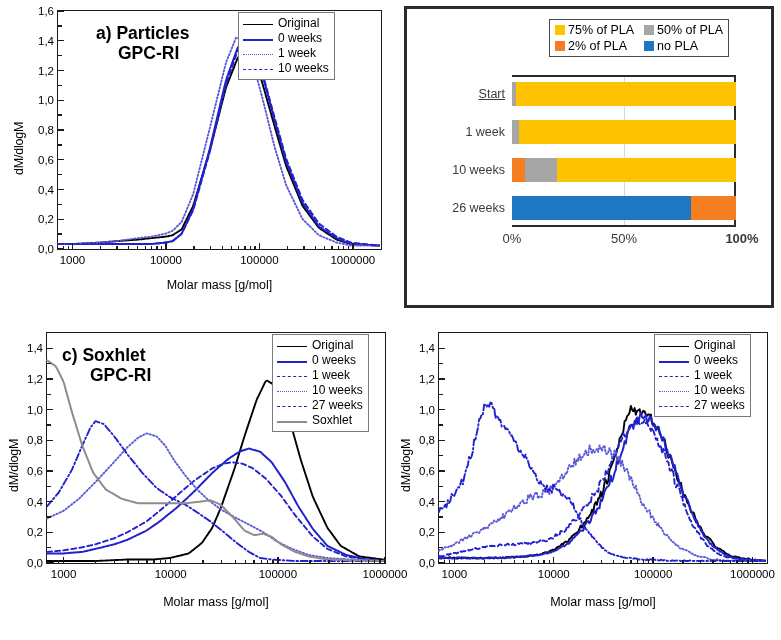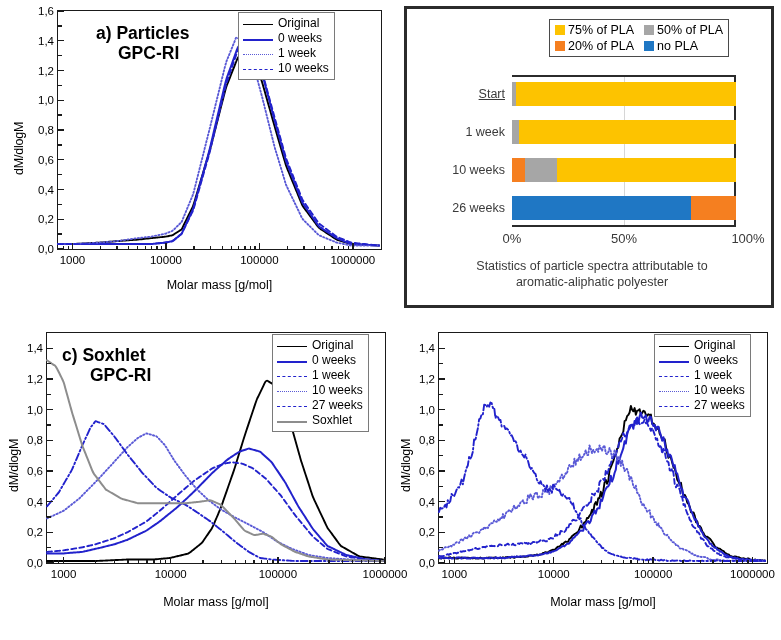--- a/index.html
+++ b/index.html
@@ -200,21 +200,21 @@
         <div class="b-legend-row">
           <span class="b-swatch" style="background: rgb(253, 195, 0);"></span>
           <span>75% of PLA</span>
         </div>
         <div class="b-legend-row">
           <span class="b-swatch" style="background: rgb(166, 166, 166);"></span>
           <span>50% of PLA</span>
         </div>
         <div class="b-legend-row">
           <span class="b-swatch" style="background: rgb(245, 127, 32);"></span>
-          <span>20% of PLA</span>
+          <span>2% of PLA</span>
         </div>
         <div class="b-legend-row">
           <span class="b-swatch" style="background: rgb(31, 119, 196);"></span>
           <span>no PLA</span>
         </div>
       </div>
 
     <div class="b-plot" id="b-plot" style="left:105px;top:66px;width:224px;height:152px;">
         <div class="b-gridline" style="left: 112px;"></div>
         <div class="b-axisline" style="left: 0px; width: 224px; height: 2px; top: 0px;"></div>
@@ -236,25 +236,23 @@
           <div class="b-seg" style="width: 14%; background: rgb(166, 166, 166);"></div>
           <div class="b-seg" style="width: 80%; background: rgb(253, 195, 0);"></div>
         </div>
         <div class="b-catlabel" style="top: 133px;">26 weeks</div>
         <div class="b-bar" style="left: 0px; width: 224px; top: 121.22px; height: 23.56px;">
           <div class="b-seg" style="width: 80%; background: rgb(31, 119, 196);"></div>
           <div class="b-seg" style="width: 20%; background: rgb(245, 127, 32);"></div>
         </div>
         <div class="b-xtick" style="left: 0px;">0%</div>
         <div class="b-xtick" style="left: 112px;">50%</div>
-        <div class="b-xtick" style="left: 236px;">100%</div>
-      </div>
-
-    <div class="b-caption" style="left:10px;top:250px;width:350px;">Statistics of particle spectra attributable to
-aromatic-aliphatic polyester</div>
+        <div class="b-xtick" style="left: 230px; font-weight: bold;">100%</div>
+      </div>
+
   </div>
 
   <div class="panel" id="panel-c" style="left:0;top:320px;width:400px;height:320px;">
     <div class="plotbox" id="c-plot" style="left:46px;top:12px;width:340px;height:232px;">
       <svg class="curves" id="c-svg" viewBox="0 0 340 232" preserveAspectRatio="none">
           <path d="M 0.00 230.00 C 0.28 230.00, 1.13 230.00, 1.69 230.00 C 2.25 230.00, 2.82 230.00, 3.38 230.00 C 3.94 230.00, 4.51 230.00, 5.07 230.00 C 5.63 230.00, 6.20 230.00, 6.76 230.00 C 7.32 230.00, 7.89 230.00, 8.45 230.00 C 9.01 230.00, 9.58 230.00, 10.14 230.00 C 10.70 230.00, 11.27 230.00, 11.83 230.00 C 12.39 230.00, 12.96 230.00, 13.52 230.00 C 14.08 230.00, 14.65 230.00, 15.21 230.00 C 15.77 230.00, 16.34 230.00, 16.90 230.00 C 17.46 230.00, 18.03 230.00, 18.59 230.00 C 19.15 230.00, 19.72 230.00, 20.28 230.00 C 20.84 230.00, 21.41 230.00, 21.97 230.00 C 22.53 230.00, 23.10 230.00, 23.66 230.00 C 24.22 230.00, 24.79 230.00, 25.35 230.00 C 25.91 230.00, 26.48 230.00, 27.04 230.00 C 27.60 230.00, 28.17 230.00, 28.73 230.00 C 29.29 230.00, 29.86 230.00, 30.42 230.00 C 30.98 230.00, 31.55 230.00, 32.11 230.00 C 32.67 230.00, 33.24 230.00, 33.80 230.00 C 34.36 230.00, 34.93 230.00, 35.49 230.00 C 36.05 230.00, 36.62 230.00, 37.18 230.00 C 37.74 230.00, 38.31 230.00, 38.87 230.00 C 39.43 230.00, 40.00 230.00, 40.56 230.00 C 41.12 230.00, 41.69 230.00, 42.25 230.00 C 42.81 230.00, 43.38 230.00, 43.94 230.00 C 44.50 230.00, 45.07 230.00, 45.63 230.00 C 46.19 230.00, 46.76 230.00, 47.32 230.00 C 47.88 230.00, 48.45 230.01, 49.01 229.99 C 49.57 229.98, 50.14 229.94, 50.70 229.91 C 51.26 229.89, 51.83 229.86, 52.39 229.83 C 52.95 229.80, 53.52 229.78, 54.08 229.75 C 54.64 229.72, 55.21 229.70, 55.77 229.67 C 56.33 229.64, 56.90 229.62, 57.46 229.59 C 58.02 229.56, 58.59 229.54, 59.15 229.51 C 59.71 229.48, 60.28 229.46, 60.84 229.43 C 61.40 229.40, 61.97 229.38, 62.53 229.35 C 63.09 229.32, 63.66 229.30, 64.22 229.27 C 64.78 229.24, 65.35 229.22, 65.91 229.19 C 66.47 229.16, 67.04 229.14, 67.60 229.11 C 68.16 229.08, 68.73 229.05, 69.29 229.03 C 69.85 229.00, 70.42 228.97, 70.98 228.95 C 71.54 228.92, 72.11 228.89, 72.67 228.87 C 73.23 228.84, 73.80 228.81, 74.36 228.79 C 74.92 228.76, 75.49 228.73, 76.05 228.71 C 76.61 228.68, 77.18 228.65, 77.74 228.63 C 78.30 228.60, 78.87 228.57, 79.43 228.55 C 79.99 228.52, 80.56 228.48, 81.12 228.47 C 81.68 228.45, 82.25 228.47, 82.81 228.47 C 83.37 228.47, 83.94 228.47, 84.50 228.47 C 85.06 228.47, 85.63 228.47, 86.19 228.47 C 86.75 228.47, 87.32 228.47, 87.88 228.47 C 88.44 228.47, 89.01 228.47, 89.57 228.47 C 90.13 228.47, 90.70 228.47, 91.26 228.47 C 91.82 228.47, 92.39 228.47, 92.95 228.47 C 93.51 228.47, 94.08 228.47, 94.64 228.47 C 95.20 228.47, 95.77 228.47, 96.33 228.47 C 96.89 228.47, 97.46 228.47, 98.02 228.47 C 98.58 228.47, 99.15 228.47, 99.71 228.47 C 100.27 228.47, 100.84 228.47, 101.40 228.47 C 101.96 228.47, 102.53 228.47, 103.09 228.47 C 103.65 228.47, 104.22 228.47, 104.78 228.47 C 105.34 228.47, 105.91 228.48, 106.47 228.47 C 107.03 228.45, 107.60 228.41, 108.16 228.37 C 108.72 228.33, 109.29 228.27, 109.85 228.22 C 110.41 228.16, 110.98 228.11, 111.54 228.06 C 112.10 228.01, 112.67 227.96, 113.23 227.90 C 113.79 227.85, 114.36 227.80, 114.92 227.75 C 115.48 227.70, 116.05 227.64, 116.61 227.59 C 117.17 227.54, 117.74 227.49, 118.30 227.44 C 118.86 227.38, 119.43 227.33, 119.99 227.28 C 120.55 227.23, 121.12 227.17, 121.68 227.12 C 122.24 227.07, 122.81 227.05, 123.37 226.97 C 123.93 226.88, 124.50 226.74, 125.06 226.61 C 125.62 226.48, 126.19 226.33, 126.75 226.20 C 127.31 226.06, 127.88 225.92, 128.44 225.78 C 129.00 225.65, 129.57 225.51, 130.13 225.37 C 130.69 225.24, 131.26 225.10, 131.82 224.96 C 132.38 224.82, 132.95 224.69, 133.51 224.55 C 134.07 224.41, 134.64 224.27, 135.20 224.14 C 135.76 224.00, 136.33 223.86, 136.89 223.72 C 137.45 223.59, 138.02 223.45, 138.58 223.31 C 139.14 223.18, 139.71 223.04, 140.27 222.90 C 140.83 222.76, 141.40 222.72, 141.96 222.49 C 142.52 222.25, 143.09 221.88, 143.65 221.49 C 144.21 221.10, 144.78 220.58, 145.34 220.13 C 145.90 219.68, 146.47 219.23, 147.03 218.78 C 147.59 218.33, 148.16 217.87, 148.72 217.42 C 149.28 216.97, 149.85 216.52, 150.41 216.07 C 150.97 215.62, 151.54 215.16, 152.10 214.71 C 152.66 214.26, 153.23 213.81, 153.79 213.36 C 154.35 212.91, 154.92 212.59, 155.48 212.00 C 156.04 211.42, 156.61 210.62, 157.17 209.84 C 157.73 209.07, 158.30 208.18, 158.86 207.35 C 159.42 206.52, 159.99 205.68, 160.55 204.85 C 161.11 204.02, 161.68 203.19, 162.24 202.36 C 162.80 201.52, 163.37 200.69, 163.93 199.86 C 164.49 199.03, 165.06 198.33, 165.62 197.36 C 166.18 196.40, 166.75 195.26, 167.31 194.04 C 167.87 192.83, 168.44 191.40, 169.00 190.07 C 169.56 188.75, 170.13 187.42, 170.69 186.10 C 171.25 184.78, 171.82 183.45, 172.38 182.13 C 172.94 180.81, 173.51 179.56, 174.07 178.16 C 174.63 176.76, 175.20 175.26, 175.76 173.72 C 176.32 172.17, 176.89 170.49, 177.45 168.88 C 178.01 167.26, 178.58 165.65, 179.14 164.04 C 179.70 162.42, 180.27 160.81, 180.83 159.20 C 181.39 157.58, 181.96 155.97, 182.52 154.36 C 183.08 152.74, 183.65 151.13, 184.21 149.52 C 184.77 147.90, 185.34 146.29, 185.90 144.68 C 186.46 143.06, 187.03 141.52, 187.59 139.84 C 188.15 138.16, 188.72 136.38, 189.28 134.59 C 189.84 132.81, 190.41 130.93, 190.97 129.10 C 191.53 127.27, 192.10 125.44, 192.66 123.61 C 193.22 121.78, 193.79 119.95, 194.35 118.12 C 194.91 116.29, 195.48 114.46, 196.04 112.63 C 196.60 110.80, 197.17 108.94, 197.73 107.14 C 198.29 105.34, 198.86 103.57, 199.42 101.84 C 199.98 100.11, 200.55 98.44, 201.11 96.74 C 201.67 95.05, 202.24 93.35, 202.80 91.65 C 203.36 89.95, 203.93 88.25, 204.49 86.55 C 205.05 84.86, 205.62 83.16, 206.18 81.46 C 206.74 79.76, 207.31 78.06, 207.87 76.36 C 208.43 74.67, 209.00 72.90, 209.56 71.27 C 210.12 69.64, 210.69 67.95, 211.25 66.58 C 211.81 65.22, 212.38 64.26, 212.94 63.10 C 213.50 61.93, 214.07 60.77, 214.63 59.61 C 215.19 58.45, 215.76 57.28, 216.32 56.12 C 216.88 54.96, 217.45 53.80, 218.01 52.64 C 218.57 51.47, 219.14 49.91, 219.70 49.15 C 220.26 48.39, 220.83 48.08, 221.39 48.07 C 221.95 48.06, 222.52 48.73, 223.08 49.07 C 223.64 49.40, 224.21 49.73, 224.77 50.07 C 225.33 50.40, 225.90 50.73, 226.46 51.06 C 227.02 51.40, 227.59 51.73, 228.15 52.06 C 228.71 52.40, 229.28 52.52, 229.84 53.06 C 230.40 53.61, 230.97 54.25, 231.53 55.34 C 232.09 56.42, 232.66 58.17, 233.22 59.58 C 233.78 61.00, 234.35 62.41, 234.91 63.83 C 235.47 65.24, 236.04 66.66, 236.60 68.07 C 237.16 69.49, 237.73 70.90, 238.29 72.32 C 238.85 73.73, 239.42 75.15, 239.98 76.56 C 240.54 77.98, 241.11 79.34, 241.67 80.81 C 242.23 82.28, 242.80 83.60, 243.36 85.36 C 243.92 87.12, 244.49 89.37, 245.05 91.38 C 245.61 93.39, 246.18 95.39, 246.74 97.40 C 247.30 99.41, 247.87 101.41, 248.43 103.42 C 248.99 105.43, 249.56 107.43, 250.12 109.44 C 250.68 111.45, 251.25 113.45, 251.81 115.46 C 252.37 117.47, 252.94 119.47, 253.50 121.48 C 254.06 123.49, 254.63 125.60, 255.19 127.50 C 255.75 129.40, 256.32 131.11, 256.88 132.87 C 257.44 134.63, 258.01 136.32, 258.57 138.05 C 259.13 139.78, 259.70 141.51, 260.26 143.24 C 260.82 144.96, 261.39 146.69, 261.95 148.42 C 262.51 150.15, 263.08 151.88, 263.64 153.60 C 264.20 155.33, 264.77 157.06, 265.33 158.79 C 265.89 160.52, 266.46 162.43, 267.02 163.97 C 267.58 165.52, 268.15 166.78, 268.71 168.06 C 269.27 169.34, 269.84 170.46, 270.40 171.66 C 270.96 172.85, 271.53 174.05, 272.09 175.25 C 272.65 176.44, 273.22 177.64, 273.78 178.84 C 274.34 180.04, 274.91 181.23, 275.47 182.43 C 276.03 183.63, 276.60 184.82, 277.16 186.02 C 277.72 187.22, 278.29 188.41, 278.85 189.61 C 279.41 190.81, 279.98 192.04, 280.54 193.20 C 281.10 194.37, 281.67 195.65, 282.23 196.61 C 282.79 197.56, 283.36 198.16, 283.92 198.93 C 284.48 199.71, 285.05 200.48, 285.61 201.25 C 286.17 202.03, 286.74 202.80, 287.30 203.58 C 287.86 204.35, 288.43 205.13, 288.99 205.90 C 289.55 206.68, 290.12 207.45, 290.68 208.22 C 291.24 209.00, 291.81 209.77, 292.37 210.55 C 292.93 211.32, 293.50 212.15, 294.06 212.87 C 294.62 213.59, 295.19 214.39, 295.75 214.88 C 296.31 215.38, 296.88 215.53, 297.44 215.85 C 298.00 216.17, 298.57 216.49, 299.13 216.81 C 299.69 217.13, 300.26 217.45, 300.82 217.77 C 301.38 218.09, 301.95 218.41, 302.51 218.73 C 303.07 219.05, 303.64 219.37, 304.20 219.69 C 304.76 220.01, 305.33 220.33, 305.89 220.65 C 306.45 220.97, 307.02 221.29, 307.58 221.62 C 308.14 221.94, 308.71 222.26, 309.27 222.58 C 309.83 222.90, 310.40 223.22, 310.96 223.54 C 311.52 223.86, 312.09 224.19, 312.65 224.50 C 313.21 224.81, 313.78 225.23, 314.34 225.41 C 314.90 225.60, 315.47 225.56, 316.03 225.63 C 316.59 225.70, 317.16 225.78, 317.72 225.85 C 318.28 225.92, 318.85 226.00, 319.41 226.07 C 319.97 226.14, 320.54 226.21, 321.10 226.29 C 321.66 226.36, 322.23 226.43, 322.79 226.50 C 323.35 226.58, 323.92 226.65, 324.48 226.72 C 325.04 226.79, 325.61 226.87, 326.17 226.94 C 326.73 227.01, 327.30 227.09, 327.86 227.16 C 328.42 227.23, 328.99 227.30, 329.55 227.38 C 330.11 227.45, 330.68 227.52, 331.24 227.59 C 331.80 227.67, 332.37 227.74, 332.93 227.81 C 333.49 227.89, 334.06 227.96, 334.62 228.03 C 335.18 228.10, 335.75 228.18, 336.31 228.25 C 336.87 228.32, 337.72 228.43, 338.00 228.47" fill="none" stroke="#000000" stroke-width="1.9" stroke-linecap="round" stroke-linejoin="round"></path>
           <path d="M 0.00 222.33 C 0.28 222.33, 1.13 222.33, 1.69 222.33 C 2.25 222.33, 2.82 222.33, 3.38 222.33 C 3.94 222.33, 4.51 222.33, 5.07 222.33 C 5.63 222.33, 6.20 222.33, 6.76 222.33 C 7.32 222.33, 7.89 222.33, 8.45 222.33 C 9.01 222.33, 9.58 222.33, 10.14 222.33 C 10.70 222.33, 11.27 222.33, 11.83 222.33 C 12.39 222.33, 12.96 222.33, 13.52 222.33 C 14.08 222.33, 14.65 222.34, 15.21 222.33 C 15.77 222.33, 16.34 222.34, 16.90 222.31 C 17.46 222.28, 18.03 222.22, 18.59 222.17 C 19.15 222.13, 19.72 222.08, 20.28 222.03 C 20.84 221.99, 21.41 221.94, 21.97 221.90 C 22.53 221.85, 23.10 221.80, 23.66 221.76 C 24.22 221.71, 24.79 221.67, 25.35 221.62 C 25.91 221.58, 26.48 221.53, 27.04 221.48 C 27.60 221.44, 28.17 221.39, 28.73 221.35 C 29.29 221.30, 29.86 221.26, 30.42 221.21 C 30.98 221.16, 31.55 221.12, 32.11 221.07 C 32.67 221.03, 33.24 220.98, 33.80 220.93 C 34.36 220.89, 34.93 220.88, 35.49 220.79 C 36.05 220.71, 36.62 220.54, 37.18 220.41 C 37.74 220.28, 38.31 220.15, 38.87 220.02 C 39.43 219.89, 40.00 219.76, 40.56 219.63 C 41.12 219.50, 41.69 219.37, 42.25 219.24 C 42.81 219.12, 43.38 218.99, 43.94 218.86 C 44.50 218.73, 45.07 218.60, 45.63 218.47 C 46.19 218.34, 46.76 218.21, 47.32 218.08 C 47.88 217.95, 48.45 217.83, 49.01 217.69 C 49.57 217.56, 50.14 217.42, 50.70 217.28 C 51.26 217.14, 51.83 217.01, 52.39 216.87 C 52.95 216.73, 53.52 216.59, 54.08 216.46 C 54.64 216.32, 55.21 216.18, 55.77 216.05 C 56.33 215.91, 56.90 215.77, 57.46 215.63 C 58.02 215.50, 58.59 215.36, 59.15 215.22 C 59.71 215.08, 60.28 214.95, 60.84 214.81 C 61.40 214.67, 61.97 214.53, 62.53 214.40 C 63.09 214.26, 63.66 214.12, 64.22 213.98 C 64.78 213.85, 65.35 213.71, 65.91 213.57 C 66.47 213.44, 67.04 213.32, 67.60 213.16 C 68.16 213.00, 68.73 212.78, 69.29 212.59 C 69.85 212.40, 70.42 212.20, 70.98 212.01 C 71.54 211.82, 72.11 211.62, 72.67 211.43 C 73.23 211.24, 73.80 211.04, 74.36 210.85 C 74.92 210.65, 75.49 210.46, 76.05 210.27 C 76.61 210.07, 77.18 209.88, 77.74 209.69 C 78.30 209.49, 78.87 209.30, 79.43 209.11 C 79.99 208.91, 80.56 208.76, 81.12 208.52 C 81.68 208.29, 82.25 207.97, 82.81 207.70 C 83.37 207.42, 83.94 207.15, 84.50 206.87 C 85.06 206.60, 85.63 206.32, 86.19 206.05 C 86.75 205.77, 87.32 205.50, 87.88 205.23 C 88.44 204.95, 89.01 204.68, 89.57 204.40 C 90.13 204.13, 90.70 203.85, 91.26 203.58 C 91.82 203.30, 92.39 203.03, 92.95 202.75 C 93.51 202.48, 94.08 202.20, 94.64 201.93 C 95.20 201.65, 95.77 201.38, 96.33 201.10 C 96.89 200.83, 97.46 200.56, 98.02 200.28 C 98.58 200.01, 99.15 199.78, 99.71 199.46 C 100.27 199.13, 100.84 198.72, 101.40 198.35 C 101.96 197.97, 102.53 197.57, 103.09 197.18 C 103.65 196.80, 104.22 196.41, 104.78 196.02 C 105.34 195.63, 105.91 195.25, 106.47 194.86 C 107.03 194.47, 107.60 194.09, 108.16 193.70 C 108.72 193.31, 109.29 192.92, 109.85 192.54 C 110.41 192.15, 110.98 191.76, 111.54 191.38 C 112.10 190.99, 112.67 190.63, 113.23 190.21 C 113.79 189.79, 114.36 189.31, 114.92 188.86 C 115.48 188.40, 116.05 187.94, 116.61 187.48 C 117.17 187.02, 117.74 186.57, 118.30 186.11 C 118.86 185.65, 119.43 185.19, 119.99 184.73 C 120.55 184.28, 121.12 183.82, 121.68 183.36 C 122.24 182.90, 122.81 182.45, 123.37 181.99 C 123.93 181.53, 124.50 181.07, 125.06 180.61 C 125.62 180.16, 126.19 179.70, 126.75 179.24 C 127.31 178.78, 127.88 178.32, 128.44 177.87 C 129.00 177.41, 129.57 176.95, 130.13 176.49 C 130.69 176.04, 131.26 175.61, 131.82 175.12 C 132.38 174.63, 132.95 174.10, 133.51 173.57 C 134.07 173.05, 134.64 172.51, 135.20 171.97 C 135.76 171.44, 136.33 170.91, 136.89 170.38 C 137.45 169.84, 138.02 169.31, 138.58 168.78 C 139.14 168.24, 139.71 167.71, 140.27 167.18 C 140.83 166.64, 141.40 166.11, 141.96 165.58 C 142.52 165.05, 143.09 164.51, 143.65 163.98 C 144.21 163.45, 144.78 162.91, 145.34 162.38 C 145.90 161.85, 146.47 161.32, 147.03 160.78 C 147.59 160.24, 148.16 159.72, 148.72 159.16 C 149.28 158.60, 149.85 158.00, 150.41 157.43 C 150.97 156.85, 151.54 156.27, 152.10 155.69 C 152.66 155.11, 153.23 154.54, 153.79 153.96 C 154.35 153.38, 154.92 152.80, 155.48 152.23 C 156.04 151.65, 156.61 151.07, 157.17 150.49 C 157.73 149.92, 158.30 149.34, 158.86 148.76 C 159.42 148.18, 159.99 147.61, 160.55 147.03 C 161.11 146.45, 161.68 145.87, 162.24 145.29 C 162.80 144.72, 163.37 144.14, 163.93 143.56 C 164.49 142.98, 165.06 142.38, 165.62 141.83 C 166.18 141.27, 166.75 140.75, 167.31 140.23 C 167.87 139.72, 168.44 139.24, 169.00 138.74 C 169.56 138.25, 170.13 137.75, 170.69 137.25 C 171.25 136.76, 171.82 136.26, 172.38 135.76 C 172.94 135.27, 173.51 134.77, 174.07 134.27 C 174.63 133.78, 175.20 133.28, 175.76 132.78 C 176.32 132.29, 176.89 131.79, 177.45 131.29 C 178.01 130.80, 178.58 130.30, 179.14 129.80 C 179.70 129.31, 180.27 128.79, 180.83 128.31 C 181.39 127.84, 181.96 127.35, 182.52 126.94 C 183.08 126.52, 183.65 126.20, 184.21 125.83 C 184.77 125.46, 185.34 125.09, 185.90 124.72 C 186.46 124.35, 187.03 123.98, 187.59 123.61 C 188.15 123.24, 188.72 122.88, 189.28 122.51 C 189.84 122.14, 190.41 121.77, 190.97 121.40 C 191.53 121.03, 192.10 120.62, 192.66 120.29 C 193.22 119.96, 193.79 119.63, 194.35 119.39 C 194.91 119.15, 195.48 119.02, 196.04 118.84 C 196.60 118.65, 197.17 118.47, 197.73 118.28 C 198.29 118.10, 198.86 117.91, 199.42 117.73 C 199.98 117.54, 200.55 117.36, 201.11 117.17 C 201.67 116.99, 202.24 116.66, 202.80 116.62 C 203.36 116.57, 203.93 116.80, 204.49 116.93 C 205.05 117.06, 205.62 117.24, 206.18 117.39 C 206.74 117.54, 207.31 117.70, 207.87 117.85 C 208.43 118.00, 209.00 118.16, 209.56 118.31 C 210.12 118.47, 210.69 118.62, 211.25 118.77 C 211.81 118.93, 212.38 119.04, 212.94 119.24 C 213.50 119.43, 214.07 119.56, 214.63 119.93 C 215.19 120.30, 215.76 120.96, 216.32 121.48 C 216.88 122.00, 217.45 122.52, 218.01 123.03 C 218.57 123.55, 219.14 124.07, 219.70 124.58 C 220.26 125.10, 220.83 125.62, 221.39 126.14 C 221.95 126.65, 222.52 127.17, 223.08 127.69 C 223.64 128.20, 224.21 128.67, 224.77 129.24 C 225.33 129.80, 225.90 130.35, 226.46 131.07 C 227.02 131.80, 227.59 132.75, 228.15 133.59 C 228.71 134.43, 229.28 135.27, 229.84 136.11 C 230.40 136.95, 230.97 137.78, 231.53 138.62 C 232.09 139.46, 232.66 140.30, 233.22 141.14 C 233.78 141.98, 234.35 142.82, 234.91 143.66 C 235.47 144.50, 236.04 145.34, 236.60 146.17 C 237.16 147.01, 237.73 147.82, 238.29 148.69 C 238.85 149.57, 239.42 150.45, 239.98 151.42 C 240.54 152.40, 241.11 153.49, 241.67 154.52 C 242.23 155.55, 242.80 156.59, 243.36 157.62 C 243.92 158.65, 244.49 159.68, 245.05 160.72 C 245.61 161.75, 246.18 162.78, 246.74 163.81 C 247.30 164.85, 247.87 165.88, 248.43 166.91 C 248.99 167.94, 249.56 168.98, 250.12 170.01 C 250.68 171.04, 251.25 172.11, 251.81 173.11 C 252.37 174.10, 252.94 175.07, 253.50 175.99 C 254.06 176.91, 254.63 177.74, 255.19 178.61 C 255.75 179.49, 256.32 180.36, 256.88 181.24 C 257.44 182.11, 258.01 182.99, 258.57 183.86 C 259.13 184.73, 259.70 185.61, 260.26 186.48 C 260.82 187.36, 261.39 188.23, 261.95 189.11 C 262.51 189.98, 263.08 190.86, 263.64 191.73 C 264.20 192.60, 264.77 193.48, 265.33 194.35 C 265.89 195.23, 266.46 196.18, 267.02 196.98 C 267.58 197.78, 268.15 198.46, 268.71 199.16 C 269.27 199.85, 269.84 200.47, 270.40 201.13 C 270.96 201.79, 271.53 202.45, 272.09 203.11 C 272.65 203.76, 273.22 204.42, 273.78 205.08 C 274.34 205.74, 274.91 206.40, 275.47 207.06 C 276.03 207.71, 276.60 208.37, 277.16 209.03 C 277.72 209.69, 278.29 210.35, 278.85 211.01 C 279.41 211.67, 279.98 212.35, 280.54 212.98 C 281.10 213.61, 281.67 214.35, 282.23 214.79 C 282.79 215.23, 283.36 215.34, 283.92 215.61 C 284.48 215.89, 285.05 216.16, 285.61 216.44 C 286.17 216.71, 286.74 216.99, 287.30 217.26 C 287.86 217.54, 288.43 217.81, 288.99 218.08 C 289.55 218.36, 290.12 218.63, 290.68 218.91 C 291.24 219.18, 291.81 219.46, 292.37 219.73 C 292.93 220.01, 293.50 220.28, 294.06 220.56 C 294.62 220.83, 295.19 221.11, 295.75 221.38 C 296.31 221.66, 296.88 221.93, 297.44 222.21 C 298.00 222.48, 298.57 222.75, 299.13 223.03 C 299.69 223.30, 300.26 223.65, 300.82 223.85 C 301.38 224.06, 301.95 224.11, 302.51 224.24 C 303.07 224.37, 303.64 224.49, 304.20 224.62 C 304.76 224.74, 305.33 224.87, 305.89 225.00 C 306.45 225.12, 307.02 225.25, 307.58 225.37 C 308.14 225.50, 308.71 225.63, 309.27 225.75 C 309.83 225.88, 310.40 226.00, 310.96 226.13 C 311.52 226.26, 312.09 226.38, 312.65 226.51 C 313.21 226.63, 313.78 226.76, 314.34 226.89 C 314.90 227.01, 315.47 227.14, 316.03 227.26 C 316.59 227.39, 317.16 227.52, 317.72 227.64 C 318.28 227.77, 318.85 227.89, 319.41 228.02 C 319.97 228.15, 320.54 228.30, 321.10 228.40 C 321.66 228.49, 322.23 228.54, 322.79 228.59 C 323.35 228.65, 323.92 228.70, 324.48 228.75 C 325.04 228.80, 325.61 228.85, 326.17 228.91 C 326.73 228.96, 327.30 229.01, 327.86 229.06 C 328.42 229.12, 328.99 229.17, 329.55 229.22 C 330.11 229.27, 330.68 229.32, 331.24 229.38 C 331.80 229.43, 332.37 229.48, 332.93 229.53 C 333.49 229.58, 334.06 229.64, 334.62 229.69 C 335.18 229.74, 335.75 229.79, 336.31 229.84 C 336.87 229.90, 337.72 229.97, 338.00 230.00" fill="none" stroke="#2222cc" stroke-width="2" stroke-linecap="round" stroke-linejoin="round"></path>
           <path d="M 0.00 220.80 C 0.28 220.77, 1.13 220.70, 1.69 220.64 C 2.25 220.59, 2.82 220.54, 3.38 220.49 C 3.94 220.44, 4.51 220.38, 5.07 220.33 C 5.63 220.28, 6.20 220.23, 6.76 220.18 C 7.32 220.12, 7.89 220.07, 8.45 220.02 C 9.01 219.97, 9.58 219.92, 10.14 219.86 C 10.70 219.81, 11.27 219.76, 11.83 219.71 C 12.39 219.65, 12.96 219.60, 13.52 219.55 C 14.08 219.50, 14.65 219.45, 15.21 219.39 C 15.77 219.34, 16.34 219.29, 16.90 219.22 C 17.46 219.14, 18.03 219.03, 18.59 218.94 C 19.15 218.85, 19.72 218.76, 20.28 218.67 C 20.84 218.58, 21.41 218.48, 21.97 218.39 C 22.53 218.30, 23.10 218.21, 23.66 218.12 C 24.22 218.03, 24.79 217.94, 25.35 217.84 C 25.91 217.75, 26.48 217.66, 27.04 217.57 C 27.60 217.48, 28.17 217.39, 28.73 217.29 C 29.29 217.20, 29.86 217.11, 30.42 217.02 C 30.98 216.93, 31.55 216.84, 32.11 216.74 C 32.67 216.65, 33.24 216.56, 33.80 216.47 C 34.36 216.38, 34.93 216.30, 35.49 216.19 C 36.05 216.08, 36.62 215.94, 37.18 215.81 C 37.74 215.68, 38.31 215.55, 38.87 215.42 C 39.43 215.29, 40.00 215.16, 40.56 215.03 C 41.12 214.90, 41.69 214.77, 42.25 214.64 C 42.81 214.52, 43.38 214.39, 43.94 214.26 C 44.50 214.13, 45.07 214.00, 45.63 213.87 C 46.19 213.74, 46.76 213.61, 47.32 213.48 C 47.88 213.35, 48.45 213.24, 49.01 213.08 C 49.57 212.92, 50.14 212.71, 50.70 212.53 C 51.26 212.35, 51.83 212.16, 52.39 211.98 C 52.95 211.80, 53.52 211.61, 54.08 211.43 C 54.64 211.25, 55.21 211.07, 55.77 210.88 C 56.33 210.70, 56.90 210.52, 57.46 210.33 C 58.02 210.15, 58.59 209.97, 59.15 209.78 C 59.71 209.60, 60.28 209.42, 60.84 209.23 C 61.40 209.05, 61.97 208.87, 62.53 208.68 C 63.09 208.50, 63.66 208.32, 64.22 208.14 C 64.78 207.95, 65.35 207.77, 65.91 207.59 C 66.47 207.40, 67.04 207.25, 67.60 207.04 C 68.16 206.82, 68.73 206.53, 69.29 206.28 C 69.85 206.02, 70.42 205.76, 70.98 205.50 C 71.54 205.24, 72.11 204.99, 72.67 204.73 C 73.23 204.47, 73.80 204.21, 74.36 203.95 C 74.92 203.70, 75.49 203.44, 76.05 203.18 C 76.61 202.92, 77.18 202.66, 77.74 202.40 C 78.30 202.15, 78.87 201.89, 79.43 201.63 C 79.99 201.37, 80.56 201.14, 81.12 200.85 C 81.68 200.56, 82.25 200.21, 82.81 199.89 C 83.37 199.57, 83.94 199.25, 84.50 198.93 C 85.06 198.61, 85.63 198.29, 86.19 197.97 C 86.75 197.65, 87.32 197.33, 87.88 197.01 C 88.44 196.69, 89.01 196.37, 89.57 196.05 C 90.13 195.73, 90.70 195.41, 91.26 195.08 C 91.82 194.76, 92.39 194.44, 92.95 194.12 C 93.51 193.80, 94.08 193.48, 94.64 193.16 C 95.20 192.84, 95.77 192.52, 96.33 192.20 C 96.89 191.88, 97.46 191.56, 98.02 191.24 C 98.58 190.92, 99.15 190.65, 99.71 190.28 C 100.27 189.90, 100.84 189.42, 101.40 188.98 C 101.96 188.54, 102.53 188.08, 103.09 187.63 C 103.65 187.17, 104.22 186.72, 104.78 186.27 C 105.34 185.82, 105.91 185.37, 106.47 184.92 C 107.03 184.46, 107.60 184.01, 108.16 183.56 C 108.72 183.11, 109.29 182.66, 109.85 182.20 C 110.41 181.75, 110.98 181.30, 111.54 180.85 C 112.10 180.40, 112.67 179.97, 113.23 179.49 C 113.79 179.02, 114.36 178.50, 114.92 177.99 C 115.48 177.49, 116.05 176.99, 116.61 176.48 C 117.17 175.98, 117.74 175.48, 118.30 174.97 C 118.86 174.47, 119.43 173.97, 119.99 173.46 C 120.55 172.96, 121.12 172.45, 121.68 171.95 C 122.24 171.45, 122.81 170.94, 123.37 170.44 C 123.93 169.94, 124.50 169.43, 125.06 168.93 C 125.62 168.43, 126.19 167.92, 126.75 167.42 C 127.31 166.91, 127.88 166.41, 128.44 165.91 C 129.00 165.40, 129.57 164.90, 130.13 164.40 C 130.69 163.89, 131.26 163.38, 131.82 162.88 C 132.38 162.39, 132.95 161.91, 133.51 161.43 C 134.07 160.95, 134.64 160.47, 135.20 159.99 C 135.76 159.51, 136.33 159.03, 136.89 158.55 C 137.45 158.07, 138.02 157.59, 138.58 157.11 C 139.14 156.63, 139.71 156.15, 140.27 155.67 C 140.83 155.19, 141.40 154.71, 141.96 154.23 C 142.52 153.75, 143.09 153.27, 143.65 152.79 C 144.21 152.31, 144.78 151.84, 145.34 151.36 C 145.90 150.88, 146.47 150.39, 147.03 149.92 C 147.59 149.45, 148.16 148.95, 148.72 148.53 C 149.28 148.10, 149.85 147.76, 150.41 147.37 C 150.97 146.99, 151.54 146.60, 152.10 146.22 C 152.66 145.83, 153.23 145.45, 153.79 145.06 C 154.35 144.68, 154.92 144.29, 155.48 143.91 C 156.04 143.52, 156.61 143.14, 157.17 142.75 C 157.73 142.37, 158.30 141.98, 158.86 141.60 C 159.42 141.21, 159.99 140.83, 160.55 140.44 C 161.11 140.06, 161.68 139.67, 162.24 139.29 C 162.80 138.90, 163.37 138.52, 163.93 138.13 C 164.49 137.75, 165.06 137.32, 165.62 136.97 C 166.18 136.63, 166.75 136.35, 167.31 136.09 C 167.87 135.83, 168.44 135.64, 169.00 135.41 C 169.56 135.19, 170.13 134.96, 170.69 134.73 C 171.25 134.51, 171.82 134.28, 172.38 134.06 C 172.94 133.83, 173.51 133.61, 174.07 133.38 C 174.63 133.15, 175.20 132.93, 175.76 132.70 C 176.32 132.48, 176.89 132.21, 177.45 132.03 C 178.01 131.85, 178.58 131.74, 179.14 131.62 C 179.70 131.50, 180.27 131.40, 180.83 131.30 C 181.39 131.19, 181.96 131.08, 182.52 130.97 C 183.08 130.86, 183.65 130.75, 184.21 130.65 C 184.77 130.54, 185.34 130.35, 185.90 130.34 C 186.46 130.33, 187.03 130.50, 187.59 130.58 C 188.15 130.66, 188.72 130.74, 189.28 130.82 C 189.84 130.90, 190.41 130.98, 190.97 131.06 C 191.53 131.14, 192.10 131.22, 192.66 131.29 C 193.22 131.37, 193.79 131.45, 194.35 131.53 C 194.91 131.61, 195.48 131.64, 196.04 131.77 C 196.60 131.90, 197.17 132.10, 197.73 132.32 C 198.29 132.53, 198.86 132.82, 199.42 133.07 C 199.98 133.31, 200.55 133.56, 201.11 133.81 C 201.67 134.06, 202.24 134.31, 202.80 134.56 C 203.36 134.81, 203.93 135.06, 204.49 135.31 C 205.05 135.56, 205.62 135.76, 206.18 136.06 C 206.74 136.36, 207.31 136.69, 207.87 137.09 C 208.43 137.48, 209.00 137.99, 209.56 138.44 C 210.12 138.89, 210.69 139.34, 211.25 139.80 C 211.81 140.25, 212.38 140.70, 212.94 141.15 C 213.50 141.60, 214.07 142.06, 214.63 142.51 C 215.19 142.96, 215.76 143.41, 216.32 143.86 C 216.88 144.31, 217.45 144.77, 218.01 145.22 C 218.57 145.67, 219.14 146.07, 219.70 146.57 C 220.26 147.07, 220.83 147.64, 221.39 148.23 C 221.95 148.83, 222.52 149.52, 223.08 150.16 C 223.64 150.80, 224.21 151.44, 224.77 152.08 C 225.33 152.72, 225.90 153.36, 226.46 154.00 C 227.02 154.65, 227.59 155.29, 228.15 155.93 C 228.71 156.57, 229.28 157.21, 229.84 157.85 C 230.40 158.49, 230.97 159.13, 231.53 159.78 C 232.09 160.42, 232.66 161.06, 233.22 161.70 C 233.78 162.34, 234.35 162.93, 234.91 163.62 C 235.47 164.32, 236.04 165.10, 236.60 165.86 C 237.16 166.63, 237.73 167.42, 238.29 168.20 C 238.85 168.98, 239.42 169.75, 239.98 170.53 C 240.54 171.31, 241.11 172.09, 241.67 172.87 C 242.23 173.64, 242.80 174.42, 243.36 175.20 C 243.92 175.98, 244.49 176.76, 245.05 177.53 C 245.61 178.31, 246.18 179.09, 246.74 179.87 C 247.30 180.65, 247.87 181.44, 248.43 182.20 C 248.99 182.97, 249.56 183.75, 250.12 184.47 C 250.68 185.19, 251.25 185.83, 251.81 186.50 C 252.37 187.18, 252.94 187.86, 253.50 188.54 C 254.06 189.22, 254.63 189.90, 255.19 190.58 C 255.75 191.26, 256.32 191.93, 256.88 192.61 C 257.44 193.29, 258.01 193.97, 258.57 194.65 C 259.13 195.33, 259.70 196.01, 260.26 196.68 C 260.82 197.36, 261.39 198.04, 261.95 198.72 C 262.51 199.40, 263.08 200.08, 263.64 200.76 C 264.20 201.43, 264.77 202.11, 265.33 202.79 C 265.89 203.47, 266.46 204.22, 267.02 204.83 C 267.58 205.44, 268.15 205.94, 268.71 206.45 C 269.27 206.96, 269.84 207.41, 270.40 207.89 C 270.96 208.37, 271.53 208.85, 272.09 209.33 C 272.65 209.80, 273.22 210.28, 273.78 210.76 C 274.34 211.24, 274.91 211.72, 275.47 212.20 C 276.03 212.68, 276.60 213.16, 277.16 213.63 C 277.72 214.11, 278.29 214.59, 278.85 215.07 C 279.41 215.55, 279.98 216.05, 280.54 216.51 C 281.10 216.97, 281.67 217.50, 282.23 217.83 C 282.79 218.17, 283.36 218.29, 283.92 218.52 C 284.48 218.75, 285.05 218.98, 285.61 219.21 C 286.17 219.44, 286.74 219.67, 287.30 219.89 C 287.86 220.12, 288.43 220.35, 288.99 220.58 C 289.55 220.81, 290.12 221.04, 290.68 221.27 C 291.24 221.50, 291.81 221.73, 292.37 221.96 C 292.93 222.18, 293.50 222.41, 294.06 222.64 C 294.62 222.87, 295.19 223.10, 295.75 223.33 C 296.31 223.56, 296.88 223.79, 297.44 224.02 C 298.00 224.24, 298.57 224.47, 299.13 224.70 C 299.69 224.93, 300.26 225.23, 300.82 225.39 C 301.38 225.55, 301.95 225.56, 302.51 225.65 C 303.07 225.73, 303.64 225.82, 304.20 225.90 C 304.76 225.98, 305.33 226.07, 305.89 226.15 C 306.45 226.24, 307.02 226.32, 307.58 226.40 C 308.14 226.49, 308.71 226.57, 309.27 226.66 C 309.83 226.74, 310.40 226.82, 310.96 226.91 C 311.52 226.99, 312.09 227.08, 312.65 227.16 C 313.21 227.24, 313.78 227.33, 314.34 227.41 C 314.90 227.50, 315.47 227.58, 316.03 227.66 C 316.59 227.75, 317.16 227.83, 317.72 227.92 C 318.28 228.00, 318.85 228.09, 319.41 228.17 C 319.97 228.25, 320.54 228.35, 321.10 228.42 C 321.66 228.49, 322.23 228.54, 322.79 228.59 C 323.35 228.65, 323.92 228.70, 324.48 228.75 C 325.04 228.80, 325.61 228.85, 326.17 228.91 C 326.73 228.96, 327.30 229.01, 327.86 229.06 C 328.42 229.12, 328.99 229.17, 329.55 229.22 C 330.11 229.27, 330.68 229.32, 331.24 229.38 C 331.80 229.43, 332.37 229.48, 332.93 229.53 C 333.49 229.58, 334.06 229.64, 334.62 229.69 C 335.18 229.74, 335.75 229.79, 336.31 229.84 C 336.87 229.90, 337.72 229.97, 338.00 230.00" fill="none" stroke="#2222cc" stroke-width="1.9" stroke-linecap="round" stroke-linejoin="round" stroke-dasharray="5,3.2"></path>
           <path d="M 0.00 187.07 C 0.28 186.94, 1.13 186.55, 1.69 186.29 C 2.25 186.03, 2.82 185.77, 3.38 185.51 C 3.94 185.24, 4.51 184.98, 5.07 184.72 C 5.63 184.46, 6.20 184.20, 6.76 183.94 C 7.32 183.68, 7.89 183.42, 8.45 183.16 C 9.01 182.90, 9.58 182.64, 10.14 182.38 C 10.70 182.12, 11.27 181.86, 11.83 181.60 C 12.39 181.34, 12.96 181.08, 13.52 180.82 C 14.08 180.56, 14.65 180.32, 15.21 180.04 C 15.77 179.76, 16.34 179.53, 16.90 179.16 C 17.46 178.79, 18.03 178.28, 18.59 177.84 C 19.15 177.40, 19.72 176.95, 20.28 176.51 C 20.84 176.07, 21.41 175.63, 21.97 175.19 C 22.53 174.75, 23.10 174.31, 23.66 173.86 C 24.22 173.42, 24.79 172.98, 25.35 172.54 C 25.91 172.10, 26.48 171.66, 27.04 171.22 C 27.60 170.77, 28.17 170.33, 28.73 169.89 C 29.29 169.45, 29.86 169.01, 30.42 168.57 C 30.98 168.13, 31.55 167.75, 32.11 167.24 C 32.67 166.74, 33.24 166.13, 33.80 165.56 C 34.36 164.99, 34.93 164.41, 35.49 163.84 C 36.05 163.27, 36.62 162.70, 37.18 162.12 C 37.74 161.55, 38.31 160.98, 38.87 160.41 C 39.43 159.83, 40.00 159.26, 40.56 158.69 C 41.12 158.12, 41.69 157.54, 42.25 156.97 C 42.81 156.40, 43.38 155.83, 43.94 155.25 C 44.50 154.68, 45.07 154.11, 45.63 153.54 C 46.19 152.96, 46.76 152.39, 47.32 151.82 C 47.88 151.24, 48.45 150.68, 49.01 150.09 C 49.57 149.50, 50.14 148.88, 50.70 148.27 C 51.26 147.66, 51.83 147.06, 52.39 146.45 C 52.95 145.84, 53.52 145.23, 54.08 144.63 C 54.64 144.02, 55.21 143.41, 55.77 142.81 C 56.33 142.20, 56.90 141.59, 57.46 140.99 C 58.02 140.38, 58.59 139.77, 59.15 139.17 C 59.71 138.56, 60.28 137.95, 60.84 137.34 C 61.40 136.74, 61.97 136.13, 62.53 135.52 C 63.09 134.92, 63.66 134.32, 64.22 133.70 C 64.78 133.09, 65.35 132.46, 65.91 131.84 C 66.47 131.22, 67.04 130.59, 67.60 129.96 C 68.16 129.34, 68.73 128.72, 69.29 128.09 C 69.85 127.47, 70.42 126.84, 70.98 126.22 C 71.54 125.59, 72.11 124.97, 72.67 124.34 C 73.23 123.72, 73.80 123.09, 74.36 122.47 C 74.92 121.85, 75.49 121.22, 76.05 120.60 C 76.61 119.97, 77.18 119.35, 77.74 118.72 C 78.30 118.10, 78.87 117.47, 79.43 116.85 C 79.99 116.22, 80.56 115.54, 81.12 114.98 C 81.68 114.42, 82.25 113.98, 82.81 113.48 C 83.37 112.98, 83.94 112.48, 84.50 111.98 C 85.06 111.49, 85.63 110.99, 86.19 110.49 C 86.75 109.99, 87.32 109.49, 87.88 108.99 C 88.44 108.49, 89.01 107.99, 89.57 107.49 C 90.13 106.99, 90.70 106.41, 91.26 105.99 C 91.82 105.58, 92.39 105.32, 92.95 105.00 C 93.51 104.68, 94.08 104.39, 94.64 104.09 C 95.20 103.78, 95.77 103.48, 96.33 103.17 C 96.89 102.86, 97.46 102.56, 98.02 102.25 C 98.58 101.95, 99.15 101.44, 99.71 101.34 C 100.27 101.23, 100.84 101.49, 101.40 101.62 C 101.96 101.76, 102.53 101.96, 103.09 102.12 C 103.65 102.29, 104.22 102.46, 104.78 102.62 C 105.34 102.79, 105.91 102.96, 106.47 103.12 C 107.03 103.29, 107.60 103.45, 108.16 103.62 C 108.72 103.79, 109.29 103.80, 109.85 104.12 C 110.41 104.44, 110.98 105.02, 111.54 105.56 C 112.10 106.11, 112.67 106.78, 113.23 107.40 C 113.79 108.01, 114.36 108.62, 114.92 109.23 C 115.48 109.84, 116.05 110.45, 116.61 111.06 C 117.17 111.67, 117.74 112.18, 118.30 112.89 C 118.86 113.61, 119.43 114.50, 119.99 115.37 C 120.55 116.25, 121.12 117.23, 121.68 118.15 C 122.24 119.08, 122.81 120.00, 123.37 120.93 C 123.93 121.85, 124.50 122.78, 125.06 123.70 C 125.62 124.63, 126.19 125.56, 126.75 126.48 C 127.31 127.39, 127.88 128.34, 128.44 129.18 C 129.00 130.01, 129.57 130.72, 130.13 131.49 C 130.69 132.26, 131.26 133.02, 131.82 133.79 C 132.38 134.56, 132.95 135.33, 133.51 136.10 C 134.07 136.87, 134.64 137.64, 135.20 138.41 C 135.76 139.18, 136.33 139.95, 136.89 140.72 C 137.45 141.49, 138.02 142.29, 138.58 143.03 C 139.14 143.77, 139.71 144.49, 140.27 145.18 C 140.83 145.87, 141.40 146.51, 141.96 147.17 C 142.52 147.84, 143.09 148.50, 143.65 149.17 C 144.21 149.83, 144.78 150.50, 145.34 151.16 C 145.90 151.83, 146.47 152.49, 147.03 153.15 C 147.59 153.82, 148.16 154.48, 148.72 155.15 C 149.28 155.81, 149.85 156.52, 150.41 157.14 C 150.97 157.77, 151.54 158.34, 152.10 158.89 C 152.66 159.45, 153.23 159.95, 153.79 160.48 C 154.35 161.01, 154.92 161.55, 155.48 162.08 C 156.04 162.61, 156.61 163.14, 157.17 163.67 C 157.73 164.20, 158.30 164.73, 158.86 165.26 C 159.42 165.79, 159.99 166.32, 160.55 166.85 C 161.11 167.38, 161.68 167.95, 162.24 168.44 C 162.80 168.92, 163.37 169.32, 163.93 169.74 C 164.49 170.17, 165.06 170.58, 165.62 171.00 C 166.18 171.42, 166.75 171.84, 167.31 172.26 C 167.87 172.68, 168.44 173.10, 169.00 173.52 C 169.56 173.93, 170.13 174.35, 170.69 174.77 C 171.25 175.19, 171.82 175.61, 172.38 176.03 C 172.94 176.45, 173.51 176.90, 174.07 177.29 C 174.63 177.68, 175.20 178.04, 175.76 178.39 C 176.32 178.73, 176.89 179.04, 177.45 179.36 C 178.01 179.68, 178.58 180.00, 179.14 180.33 C 179.70 180.65, 180.27 180.97, 180.83 181.29 C 181.39 181.62, 181.96 181.94, 182.52 182.26 C 183.08 182.58, 183.65 182.91, 184.21 183.23 C 184.77 183.55, 185.34 183.88, 185.90 184.20 C 186.46 184.52, 187.03 184.85, 187.59 185.17 C 188.15 185.48, 188.72 185.78, 189.28 186.08 C 189.84 186.37, 190.41 186.66, 190.97 186.95 C 191.53 187.24, 192.10 187.53, 192.66 187.82 C 193.22 188.12, 193.79 188.41, 194.35 188.70 C 194.91 188.99, 195.48 189.28, 196.04 189.57 C 196.60 189.86, 197.17 190.16, 197.73 190.45 C 198.29 190.74, 198.86 191.03, 199.42 191.32 C 199.98 191.61, 200.55 191.91, 201.11 192.20 C 201.67 192.49, 202.24 192.78, 202.80 193.07 C 203.36 193.37, 203.93 193.67, 204.49 193.97 C 205.05 194.26, 205.62 194.56, 206.18 194.86 C 206.74 195.16, 207.31 195.46, 207.87 195.76 C 208.43 196.06, 209.00 196.36, 209.56 196.66 C 210.12 196.96, 210.69 197.26, 211.25 197.56 C 211.81 197.86, 212.38 198.16, 212.94 198.45 C 213.50 198.75, 214.07 199.05, 214.63 199.35 C 215.19 199.65, 215.76 199.94, 216.32 200.25 C 216.88 200.56, 217.45 200.87, 218.01 201.23 C 218.57 201.59, 219.14 202.01, 219.70 202.39 C 220.26 202.78, 220.83 203.17, 221.39 203.55 C 221.95 203.94, 222.52 204.33, 223.08 204.72 C 223.64 205.10, 224.21 205.49, 224.77 205.88 C 225.33 206.26, 225.90 206.65, 226.46 207.04 C 227.02 207.43, 227.59 207.81, 228.15 208.20 C 228.71 208.59, 229.28 209.00, 229.84 209.36 C 230.40 209.73, 230.97 210.08, 231.53 210.39 C 232.09 210.70, 232.66 210.94, 233.22 211.22 C 233.78 211.50, 234.35 211.77, 234.91 212.05 C 235.47 212.32, 236.04 212.60, 236.60 212.88 C 237.16 213.15, 237.73 213.43, 238.29 213.70 C 238.85 213.98, 239.42 214.25, 239.98 214.53 C 240.54 214.81, 241.11 215.08, 241.67 215.36 C 242.23 215.63, 242.80 215.91, 243.36 216.19 C 243.92 216.46, 244.49 216.74, 245.05 217.01 C 245.61 217.28, 246.18 217.58, 246.74 217.81 C 247.30 218.05, 247.87 218.23, 248.43 218.44 C 248.99 218.65, 249.56 218.86, 250.12 219.06 C 250.68 219.27, 251.25 219.48, 251.81 219.69 C 252.37 219.90, 252.94 220.10, 253.50 220.31 C 254.06 220.52, 254.63 220.73, 255.19 220.94 C 255.75 221.15, 256.32 221.35, 256.88 221.56 C 257.44 221.77, 258.01 221.98, 258.57 222.19 C 259.13 222.39, 259.70 222.60, 260.26 222.81 C 260.82 223.02, 261.39 223.25, 261.95 223.44 C 262.51 223.63, 263.08 223.82, 263.64 223.95 C 264.20 224.08, 264.77 224.13, 265.33 224.23 C 265.89 224.32, 266.46 224.41, 267.02 224.50 C 267.58 224.59, 268.15 224.68, 268.71 224.78 C 269.27 224.87, 269.84 224.96, 270.40 225.05 C 270.96 225.14, 271.53 225.23, 272.09 225.33 C 272.65 225.42, 273.22 225.51, 273.78 225.60 C 274.34 225.69, 274.91 225.78, 275.47 225.87 C 276.03 225.97, 276.60 226.06, 277.16 226.15 C 277.72 226.24, 278.29 226.33, 278.85 226.42 C 279.41 226.52, 279.98 226.61, 280.54 226.70 C 281.10 226.79, 281.67 226.89, 282.23 226.95 C 282.79 227.01, 283.36 227.02, 283.92 227.06 C 284.48 227.09, 285.05 227.13, 285.61 227.17 C 286.17 227.20, 286.74 227.24, 287.30 227.28 C 287.86 227.31, 288.43 227.35, 288.99 227.39 C 289.55 227.42, 290.12 227.46, 290.68 227.49 C 291.24 227.53, 291.81 227.57, 292.37 227.60 C 292.93 227.64, 293.50 227.68, 294.06 227.71 C 294.62 227.75, 295.19 227.79, 295.75 227.82 C 296.31 227.86, 296.88 227.89, 297.44 227.93 C 298.00 227.97, 298.57 228.00, 299.13 228.04 C 299.69 228.08, 300.26 228.11, 300.82 228.15 C 301.38 228.19, 301.95 228.22, 302.51 228.26 C 303.07 228.29, 303.64 228.33, 304.20 228.37 C 304.76 228.40, 305.33 228.44, 305.89 228.47 C 306.45 228.50, 307.02 228.53, 307.58 228.55 C 308.14 228.58, 308.71 228.61, 309.27 228.63 C 309.83 228.66, 310.40 228.69, 310.96 228.71 C 311.52 228.74, 312.09 228.77, 312.65 228.79 C 313.21 228.82, 313.78 228.85, 314.34 228.88 C 314.90 228.90, 315.47 228.93, 316.03 228.96 C 316.59 228.98, 317.16 229.01, 317.72 229.04 C 318.28 229.06, 318.85 229.09, 319.41 229.12 C 319.97 229.14, 320.54 229.17, 321.10 229.20 C 321.66 229.22, 322.23 229.25, 322.79 229.28 C 323.35 229.30, 323.92 229.33, 324.48 229.36 C 325.04 229.38, 325.61 229.41, 326.17 229.44 C 326.73 229.46, 327.30 229.49, 327.86 229.52 C 328.42 229.54, 328.99 229.57, 329.55 229.60 C 330.11 229.63, 330.68 229.65, 331.24 229.68 C 331.80 229.71, 332.37 229.73, 332.93 229.76 C 333.49 229.79, 334.06 229.81, 334.62 229.84 C 335.18 229.87, 335.75 229.89, 336.31 229.92 C 336.87 229.95, 337.72 229.99, 338.00 230.00" fill="none" stroke="#5a5ad6" stroke-width="1.9" stroke-linecap="round" stroke-linejoin="round" stroke-dasharray="1.3,2.2"></path>
           <path d="M 0.00 174.80 C 0.28 174.47, 1.13 173.47, 1.69 172.81 C 2.25 172.14, 2.82 171.48, 3.38 170.81 C 3.94 170.15, 4.51 169.48, 5.07 168.82 C 5.63 168.15, 6.20 167.49, 6.76 166.82 C 7.32 166.16, 7.89 165.49, 8.45 164.83 C 9.01 164.16, 9.58 163.51, 10.14 162.83 C 10.70 162.16, 11.27 161.59, 11.83 160.76 C 12.39 159.94, 12.96 158.83, 13.52 157.86 C 14.08 156.89, 14.65 155.93, 15.21 154.96 C 15.77 153.99, 16.34 153.02, 16.90 152.05 C 17.46 151.09, 18.03 150.12, 18.59 149.15 C 19.15 148.18, 19.72 147.21, 20.28 146.25 C 20.84 145.28, 21.41 144.31, 21.97 143.34 C 22.53 142.37, 23.10 141.43, 23.66 140.44 C 24.22 139.44, 24.79 138.54, 25.35 137.36 C 25.91 136.18, 26.48 134.70, 27.04 133.36 C 27.60 132.03, 28.17 130.70, 28.73 129.37 C 29.29 128.04, 29.86 126.71, 30.42 125.38 C 30.98 124.05, 31.55 122.72, 32.11 121.38 C 32.67 120.05, 33.24 118.72, 33.80 117.39 C 34.36 116.06, 34.93 114.68, 35.49 113.40 C 36.05 112.13, 36.62 110.96, 37.18 109.74 C 37.74 108.52, 38.31 107.29, 38.87 106.07 C 39.43 104.85, 40.00 103.63, 40.56 102.41 C 41.12 101.18, 41.69 99.96, 42.25 98.74 C 42.81 97.52, 43.38 96.04, 43.94 95.08 C 44.50 94.11, 45.07 93.66, 45.63 92.96 C 46.19 92.25, 46.76 91.50, 47.32 90.84 C 47.88 90.18, 48.45 89.20, 49.01 88.99 C 49.57 88.79, 50.14 89.40, 50.70 89.60 C 51.26 89.81, 51.83 90.01, 52.39 90.21 C 52.95 90.42, 53.52 90.62, 54.08 90.83 C 54.64 91.03, 55.21 91.21, 55.77 91.44 C 56.33 91.66, 56.90 91.70, 57.46 92.15 C 58.02 92.61, 58.59 93.49, 59.15 94.15 C 59.71 94.82, 60.28 95.48, 60.84 96.15 C 61.40 96.81, 61.97 97.48, 62.53 98.14 C 63.09 98.81, 63.66 99.48, 64.22 100.14 C 64.78 100.81, 65.35 101.47, 65.91 102.14 C 66.47 102.80, 67.04 103.42, 67.60 104.13 C 68.16 104.85, 68.73 105.67, 69.29 106.44 C 69.85 107.21, 70.42 107.98, 70.98 108.76 C 71.54 109.53, 72.11 110.31, 72.67 111.08 C 73.23 111.86, 73.80 112.63, 74.36 113.41 C 74.92 114.18, 75.49 114.95, 76.05 115.73 C 76.61 116.50, 77.18 117.28, 77.74 118.05 C 78.30 118.83, 78.87 119.60, 79.43 120.38 C 79.99 121.15, 80.56 121.96, 81.12 122.70 C 81.68 123.43, 82.25 124.09, 82.81 124.79 C 83.37 125.49, 83.94 126.19, 84.50 126.89 C 85.06 127.59, 85.63 128.29, 86.19 128.99 C 86.75 129.69, 87.32 130.39, 87.88 131.09 C 88.44 131.79, 89.01 132.49, 89.57 133.19 C 90.13 133.89, 90.70 134.59, 91.26 135.29 C 91.82 135.99, 92.39 136.69, 92.95 137.39 C 93.51 138.09, 94.08 138.80, 94.64 139.48 C 95.20 140.17, 95.77 140.87, 96.33 141.51 C 96.89 142.15, 97.46 142.71, 98.02 143.30 C 98.58 143.90, 99.15 144.50, 99.71 145.10 C 100.27 145.70, 100.84 146.30, 101.40 146.90 C 101.96 147.49, 102.53 148.09, 103.09 148.69 C 103.65 149.29, 104.22 149.89, 104.78 150.49 C 105.34 151.09, 105.91 151.68, 106.47 152.28 C 107.03 152.88, 107.60 153.48, 108.16 154.08 C 108.72 154.68, 109.29 155.35, 109.85 155.87 C 110.41 156.40, 110.98 156.80, 111.54 157.22 C 112.10 157.64, 112.67 158.00, 113.23 158.38 C 113.79 158.77, 114.36 159.16, 114.92 159.54 C 115.48 159.93, 116.05 160.32, 116.61 160.71 C 117.17 161.09, 117.74 161.48, 118.30 161.87 C 118.86 162.25, 119.43 162.64, 119.99 163.03 C 120.55 163.42, 121.12 163.80, 121.68 164.19 C 122.24 164.58, 122.81 165.01, 123.37 165.35 C 123.93 165.70, 124.50 165.96, 125.06 166.25 C 125.62 166.54, 126.19 166.80, 126.75 167.08 C 127.31 167.35, 127.88 167.63, 128.44 167.91 C 129.00 168.18, 129.57 168.46, 130.13 168.73 C 130.69 169.01, 131.26 169.29, 131.82 169.56 C 132.38 169.84, 132.95 170.11, 133.51 170.39 C 134.07 170.67, 134.64 170.94, 135.20 171.22 C 135.76 171.49, 136.33 171.77, 136.89 172.04 C 137.45 172.32, 138.02 172.57, 138.58 172.87 C 139.14 173.17, 139.71 173.50, 140.27 173.85 C 140.83 174.19, 141.40 174.59, 141.96 174.95 C 142.52 175.32, 143.09 175.69, 143.65 176.06 C 144.21 176.43, 144.78 176.80, 145.34 177.17 C 145.90 177.54, 146.47 177.91, 147.03 178.28 C 147.59 178.65, 148.16 179.02, 148.72 179.39 C 149.28 179.76, 149.85 180.12, 150.41 180.49 C 150.97 180.87, 151.54 181.25, 152.10 181.64 C 152.66 182.02, 153.23 182.41, 153.79 182.80 C 154.35 183.18, 154.92 183.57, 155.48 183.96 C 156.04 184.35, 156.61 184.73, 157.17 185.12 C 157.73 185.51, 158.30 185.89, 158.86 186.28 C 159.42 186.67, 159.99 187.06, 160.55 187.44 C 161.11 187.83, 161.68 188.22, 162.24 188.60 C 162.80 188.99, 163.37 189.36, 163.93 189.77 C 164.49 190.18, 165.06 190.62, 165.62 191.06 C 166.18 191.50, 166.75 191.96, 167.31 192.42 C 167.87 192.87, 168.44 193.32, 169.00 193.77 C 169.56 194.22, 170.13 194.67, 170.69 195.13 C 171.25 195.58, 171.82 196.03, 172.38 196.48 C 172.94 196.93, 173.51 197.38, 174.07 197.84 C 174.63 198.29, 175.20 198.74, 175.76 199.19 C 176.32 199.64, 176.89 200.08, 177.45 200.55 C 178.01 201.01, 178.58 201.49, 179.14 201.96 C 179.70 202.44, 180.27 202.92, 180.83 203.40 C 181.39 203.87, 181.96 204.35, 182.52 204.83 C 183.08 205.31, 183.65 205.78, 184.21 206.26 C 184.77 206.74, 185.34 207.22, 185.90 207.70 C 186.46 208.17, 187.03 208.65, 187.59 209.13 C 188.15 209.61, 188.72 210.09, 189.28 210.56 C 189.84 211.03, 190.41 211.51, 190.97 211.94 C 191.53 212.38, 192.10 212.77, 192.66 213.18 C 193.22 213.60, 193.79 214.01, 194.35 214.42 C 194.91 214.83, 195.48 215.25, 196.04 215.66 C 196.60 216.07, 197.17 216.49, 197.73 216.90 C 198.29 217.31, 198.86 217.73, 199.42 218.14 C 199.98 218.55, 200.55 218.97, 201.11 219.38 C 201.67 219.79, 202.24 220.25, 202.80 220.62 C 203.36 220.99, 203.93 221.27, 204.49 221.59 C 205.05 221.90, 205.62 222.20, 206.18 222.51 C 206.74 222.82, 207.31 223.13, 207.87 223.44 C 208.43 223.74, 209.00 224.05, 209.56 224.36 C 210.12 224.67, 210.69 224.97, 211.25 225.28 C 211.81 225.59, 212.38 225.92, 212.94 226.21 C 213.50 226.49, 214.07 226.81, 214.63 226.98 C 215.19 227.15, 215.76 227.13, 216.32 227.20 C 216.88 227.28, 217.45 227.35, 218.01 227.42 C 218.57 227.50, 219.14 227.57, 219.70 227.65 C 220.26 227.72, 220.83 227.79, 221.39 227.87 C 221.95 227.94, 222.52 228.01, 223.08 228.09 C 223.64 228.16, 224.21 228.24, 224.77 228.31 C 225.33 228.38, 225.90 228.45, 226.46 228.50 C 227.02 228.55, 227.59 228.57, 228.15 228.61 C 228.71 228.64, 229.28 228.68, 229.84 228.72 C 230.40 228.75, 230.97 228.79, 231.53 228.83 C 232.09 228.86, 232.66 228.90, 233.22 228.93 C 233.78 228.97, 234.35 229.01, 234.91 229.04 C 235.47 229.08, 236.04 229.12, 236.60 229.15 C 237.16 229.19, 237.73 229.23, 238.29 229.26 C 238.85 229.30, 239.42 229.33, 239.98 229.37 C 240.54 229.41, 241.11 229.44, 241.67 229.48 C 242.23 229.52, 242.80 229.55, 243.36 229.59 C 243.92 229.63, 244.49 229.66, 245.05 229.70 C 245.61 229.73, 246.18 229.77, 246.74 229.81 C 247.30 229.84, 247.87 229.88, 248.43 229.92 C 248.99 229.95, 249.56 229.99, 250.12 230.00 C 250.68 230.01, 251.25 230.00, 251.81 230.00 C 252.37 230.00, 252.94 230.00, 253.50 230.00 C 254.06 230.00, 254.63 230.00, 255.19 230.00 C 255.75 230.00, 256.32 230.00, 256.88 230.00 C 257.44 230.00, 258.01 230.00, 258.57 230.00 C 259.13 230.00, 259.70 230.00, 260.26 230.00 C 260.82 230.00, 261.39 230.00, 261.95 230.00 C 262.51 230.00, 263.08 230.00, 263.64 230.00 C 264.20 230.00, 264.77 230.00, 265.33 230.00 C 265.89 230.00, 266.46 230.00, 267.02 230.00 C 267.58 230.00, 268.15 230.00, 268.71 230.00 C 269.27 230.00, 269.84 230.00, 270.40 230.00 C 270.96 230.00, 271.53 230.00, 272.09 230.00 C 272.65 230.00, 273.22 230.00, 273.78 230.00 C 274.34 230.00, 274.91 230.00, 275.47 230.00 C 276.03 230.00, 276.60 230.00, 277.16 230.00 C 277.72 230.00, 278.29 230.00, 278.85 230.00 C 279.41 230.00, 279.98 230.00, 280.54 230.00 C 281.10 230.00, 281.67 230.00, 282.23 230.00 C 282.79 230.00, 283.36 230.00, 283.92 230.00 C 284.48 230.00, 285.05 230.00, 285.61 230.00 C 286.17 230.00, 286.74 230.00, 287.30 230.00 C 287.86 230.00, 288.43 230.00, 288.99 230.00 C 289.55 230.00, 290.12 230.00, 290.68 230.00 C 291.24 230.00, 291.81 230.00, 292.37 230.00 C 292.93 230.00, 293.50 230.00, 294.06 230.00 C 294.62 230.00, 295.19 230.00, 295.75 230.00 C 296.31 230.00, 296.88 230.00, 297.44 230.00 C 298.00 230.00, 298.57 230.00, 299.13 230.00 C 299.69 230.00, 300.26 230.00, 300.82 230.00 C 301.38 230.00, 301.95 230.00, 302.51 230.00 C 303.07 230.00, 303.64 230.00, 304.20 230.00 C 304.76 230.00, 305.33 230.00, 305.89 230.00 C 306.45 230.00, 307.02 230.00, 307.58 230.00 C 308.14 230.00, 308.71 230.00, 309.27 230.00 C 309.83 230.00, 310.40 230.00, 310.96 230.00 C 311.52 230.00, 312.09 230.00, 312.65 230.00 C 313.21 230.00, 313.78 230.00, 314.34 230.00 C 314.90 230.00, 315.47 230.00, 316.03 230.00 C 316.59 230.00, 317.16 230.00, 317.72 230.00 C 318.28 230.00, 318.85 230.00, 319.41 230.00 C 319.97 230.00, 320.54 230.00, 321.10 230.00 C 321.66 230.00, 322.23 230.00, 322.79 230.00 C 323.35 230.00, 323.92 230.00, 324.48 230.00 C 325.04 230.00, 325.61 230.00, 326.17 230.00 C 326.73 230.00, 327.30 230.00, 327.86 230.00 C 328.42 230.00, 328.99 230.00, 329.55 230.00 C 330.11 230.00, 330.68 230.00, 331.24 230.00 C 331.80 230.00, 332.37 230.00, 332.93 230.00 C 333.49 230.00, 334.06 230.00, 334.62 230.00 C 335.18 230.00, 335.75 230.00, 336.31 230.00 C 336.87 230.00, 337.72 230.00, 338.00 230.00" fill="none" stroke="#2222cc" stroke-width="1.9" stroke-linecap="round" stroke-linejoin="round" stroke-dasharray="7,2.6,1.6,2.6"></path>

